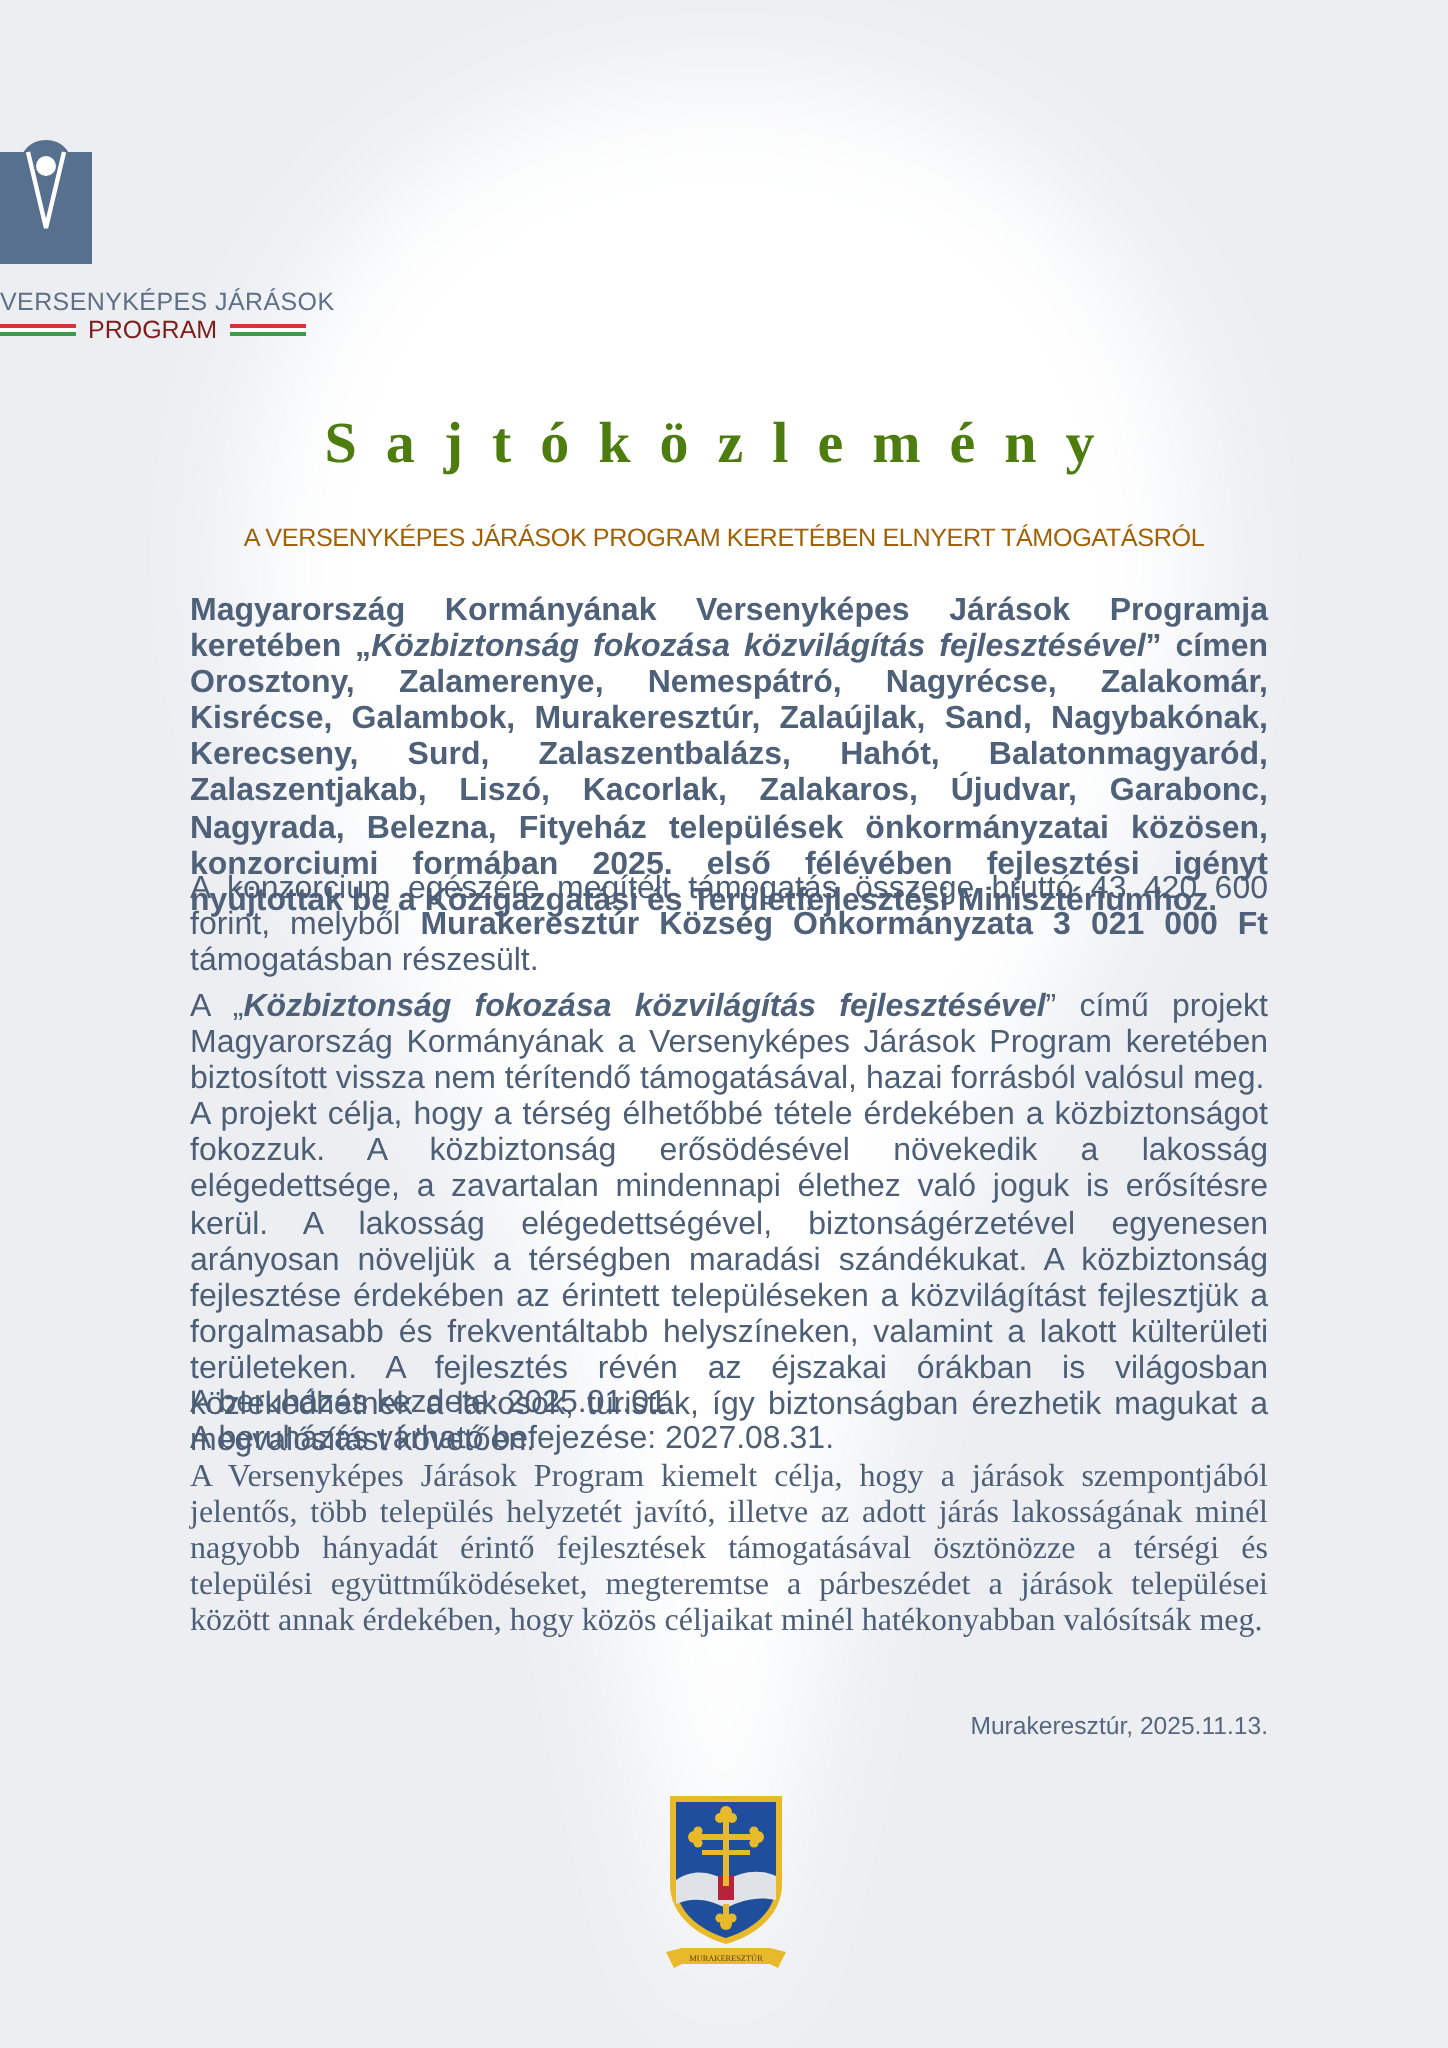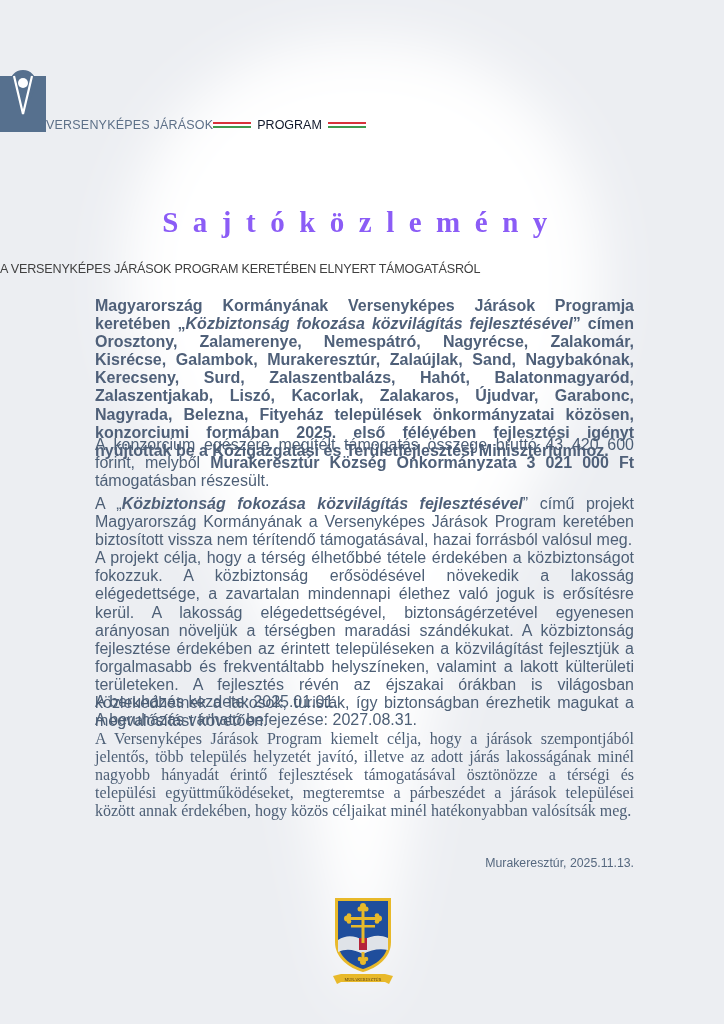--- a/index.html
+++ b/index.html
@@ -10,46 +10,46 @@
       font-family: "Liberation Sans", sans-serif;
       color: #4d5f76;
     }
     .watermark {
       position: absolute; inset: 0; pointer-events: none;
     }
     .page { position: relative; width: 724px; height: 1024px; }
 
     .logo {
       position: absolute; left: 0; right: 0; top: 70px;
-      display: flex; flex-direction: row; align-items: flex-end;
+      display: flex; flex-direction: column; align-items: flex-start;
     }
     .logo svg.mark { width: 46px; height: 62px; display: block; }
     .logo-text {
       margin-top: 12px;
       font-family: "Liberation Sans", sans-serif;
       font-size: 12.5px; letter-spacing: 0.2px;
       color: #5d7088; text-align: center; line-height: 14px;
     }
     .logo-prog {
       display: flex; align-items: center; justify-content: center; gap: 6px;
-      font-size: 12.5px; color: #0f172a; line-height: 14px;
+      font-size: 12.5px; color: #7f1d1d; line-height: 14px;
     }
     .flagbar { width: 38px; height: 7px; display: flex; flex-direction: column; }
     .flagbar span { flex: 1; display: block; }
 
     .title {
       position: absolute; left: 0; right: 0; top: 206px;
       text-align: center;
       font-family: "Liberation Serif", serif;
       font-weight: bold; font-size: 29px;
-      letter-spacing: 14.5px; color: #8b5cf6;
+      letter-spacing: 14.5px; color: #4d7c0f;
     }
     .subtitle {
       position: absolute; left: 0; right: 0; top: 262px;
-      text-align: left; font-size: 12.6px; color: #404040;
+      text-align: center; font-size: 12.6px; color: #a16207;
       letter-spacing: -0.2px;
     }
 
     .body {
       position: absolute; left: 95px; width: 539px;
       font-size: 16px; line-height: 18.1px; text-align: justify;
       color: #4d5f76;
     }
     .p1 { top: 297px; font-weight: bold; color: #4f6079; }
     .p2 { top: 436px; }

